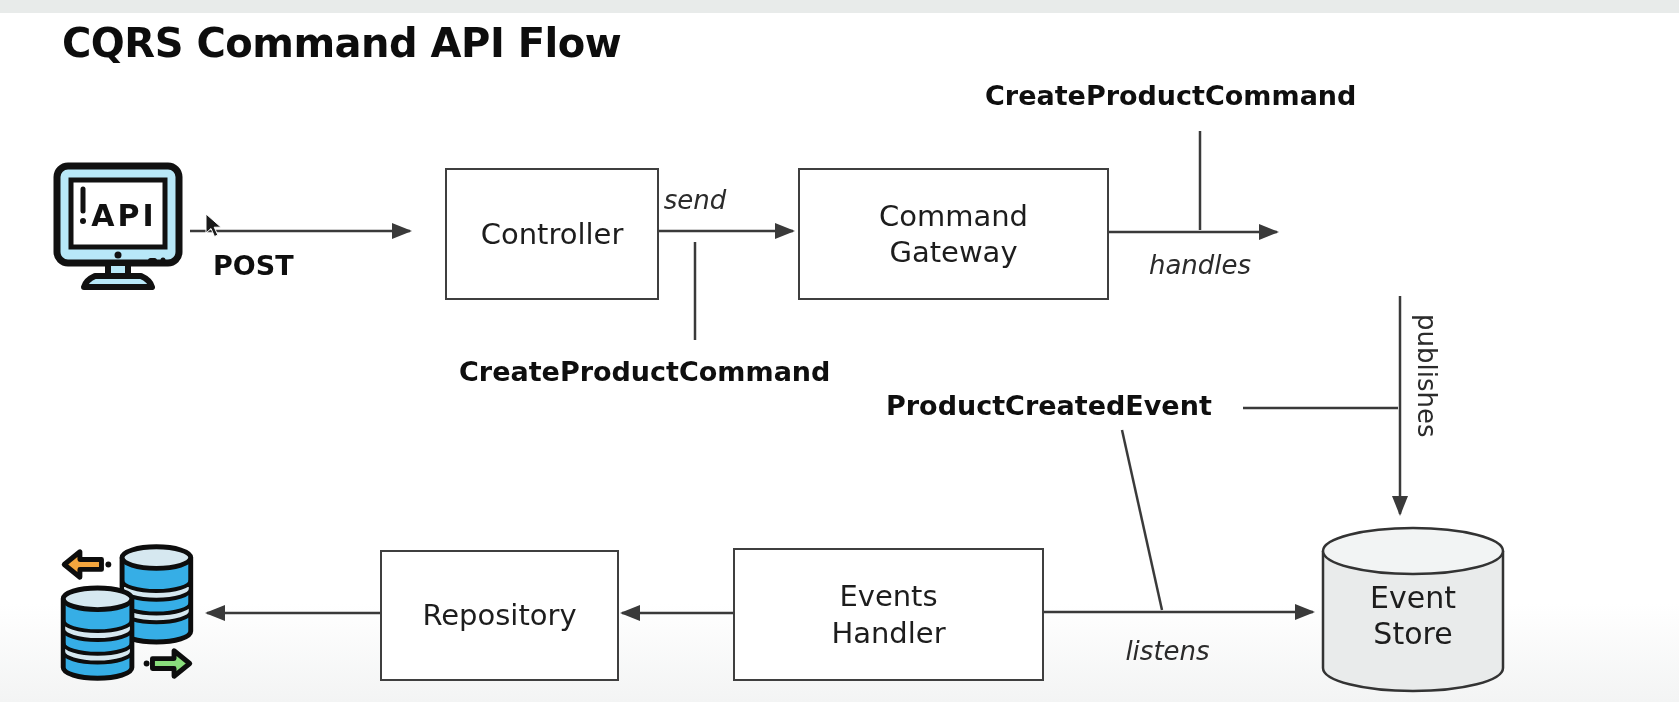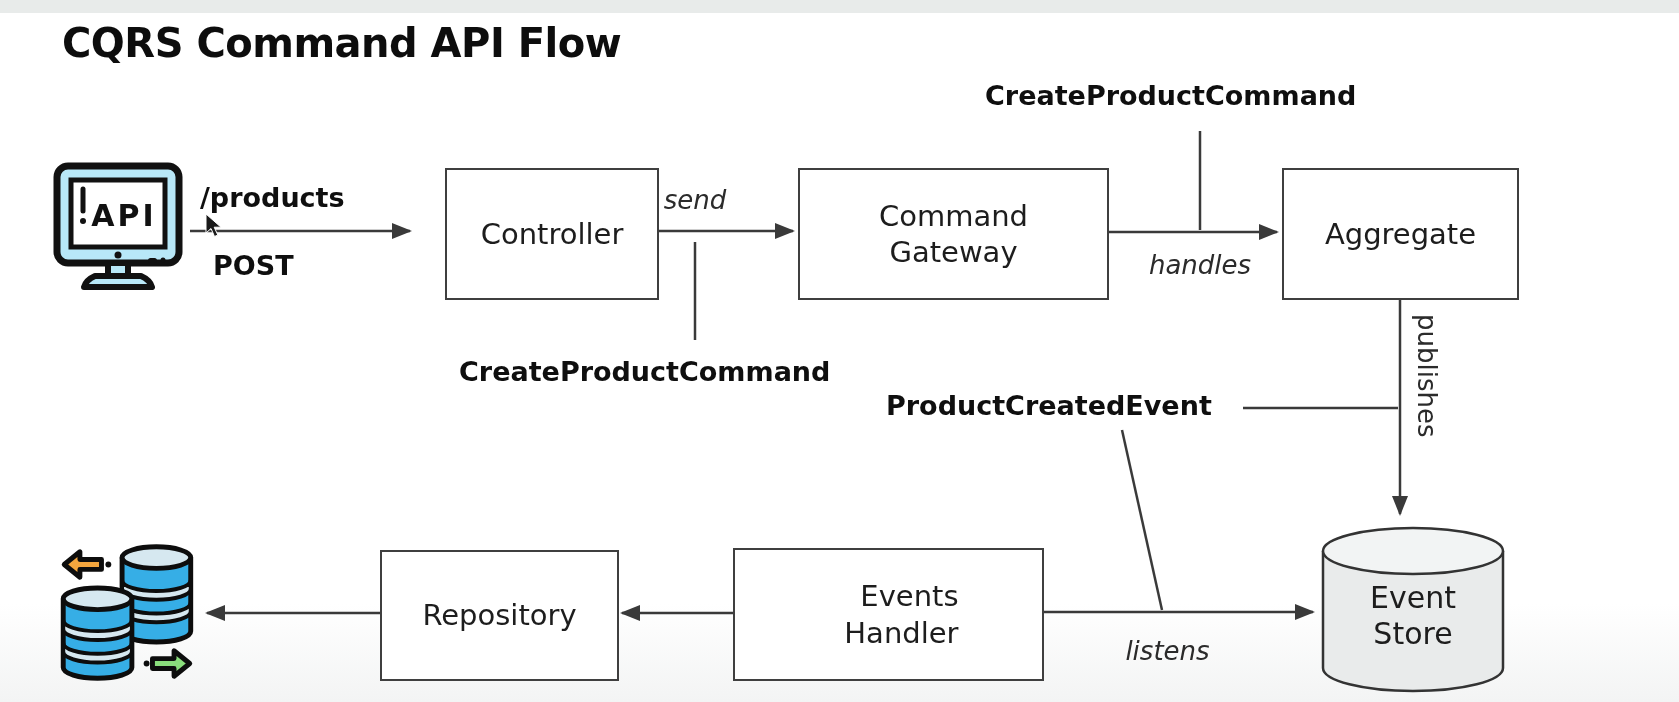--- a/index.html
+++ b/index.html
@@ -19,21 +19,21 @@
     background:#fff;border:2.5px solid #3f3f3f;
     font-size:29px;color:#1d1d1d;text-align:center;line-height:1.25;
   }
   .box span{display:inline-block;}
   .box-controller{left:425px;top:168px;width:210px;height:128px;margin-left:20px;}
   .box-gateway{left:798px;top:168px;width:307px;height:128px;}
   .box-gateway span{width:190px;}
   .box-aggregate{left:1282px;top:168px;width:233px;height:128px;}
   .box-repository{left:380px;top:550px;width:235px;height:127px;}
   .box-handler{left:733px;top:548px;width:307px;height:129px;}
-  .box-handler span{width:140px;text-align:right;}
+  .box-handler span{width:140px;}
   .edge-label{position:absolute;font-size:26px;color:#2b2b2b;text-align:center;font-style:italic;}
   .bold-label{position:absolute;font-size:27px;font-weight:700;color:#0f0f0f;text-align:left;}
   .lbl-products{left:200px;top:182px;width:170px;}
   .lbl-post{left:213px;top:250px;width:110px;}
   .lbl-send{left:645px;top:185px;width:100px;}
   .lbl-handles{left:1130px;top:250px;width:140px;}
   .lbl-cpc-top{left:985px;top:80px;width:400px;}
   .lbl-cpc-bottom{left:459px;top:356px;width:400px;}
   .lbl-pce{left:886px;top:390px;width:400px;}
   .lbl-listens{left:1090px;top:636px;width:155px;}
@@ -125,32 +125,28 @@
     <path class="arr-green" d="M140,128 L124,115 L124,123 L102,123 L102,133 L124,133 L124,141 Z"></path>
     <circle cx="96" cy="128" r="3" fill="#0d0d0d"></circle>
   </svg>
 
   <div class="box box-controller">
     <span>Controller</span>
   </div>
   <div class="box box-gateway">
     <span>Command Gateway</span>
   </div>
-  <div class="box box-aggregate">
-    <span>Aggregate</span>
-  </div>
   <div class="box box-repository">
     <span>Repository</span>
   </div>
   <div class="box box-handler">
     <span>Events Handler</span>
   </div>
   <div class="lbl-eventstore">Event Store</div>
 
-  <div class="bold-label lbl-products">/products</div>
   <div class="bold-label lbl-post">POST</div>
   <div class="edge-label lbl-send">send</div>
   <div class="bold-label lbl-cpc-bottom">CreateProductCommand</div>
   <div class="edge-label lbl-handles">handles</div>
   <div class="bold-label lbl-cpc-top">CreateProductCommand</div>
   <div class="lbl-publishes">publishes</div>
   <div class="bold-label lbl-pce">ProductCreatedEvent</div>
   <div class="edge-label lbl-listens">listens</div>
 
   <svg class="cursor" width="20" height="26" viewBox="0 0 20 26">

